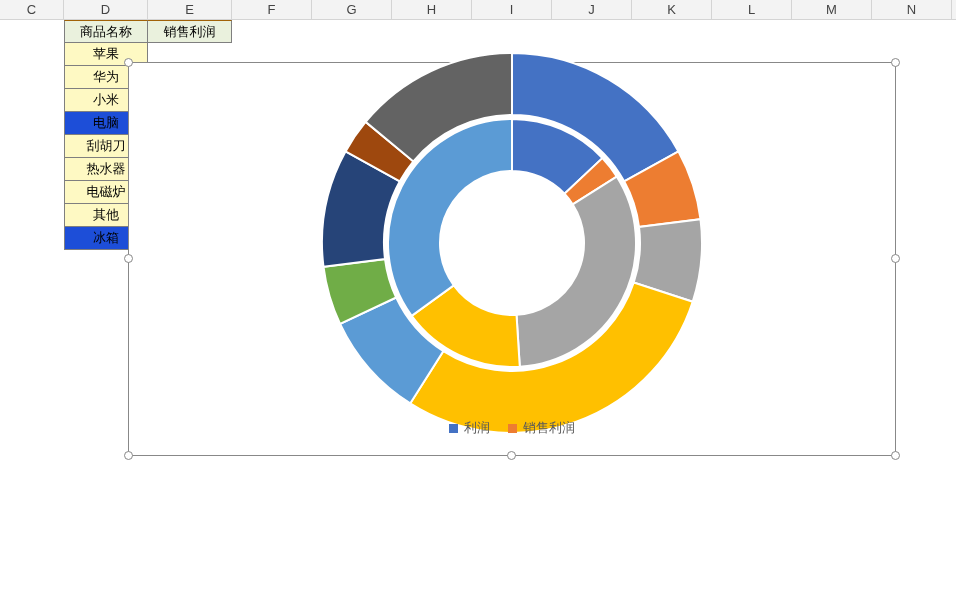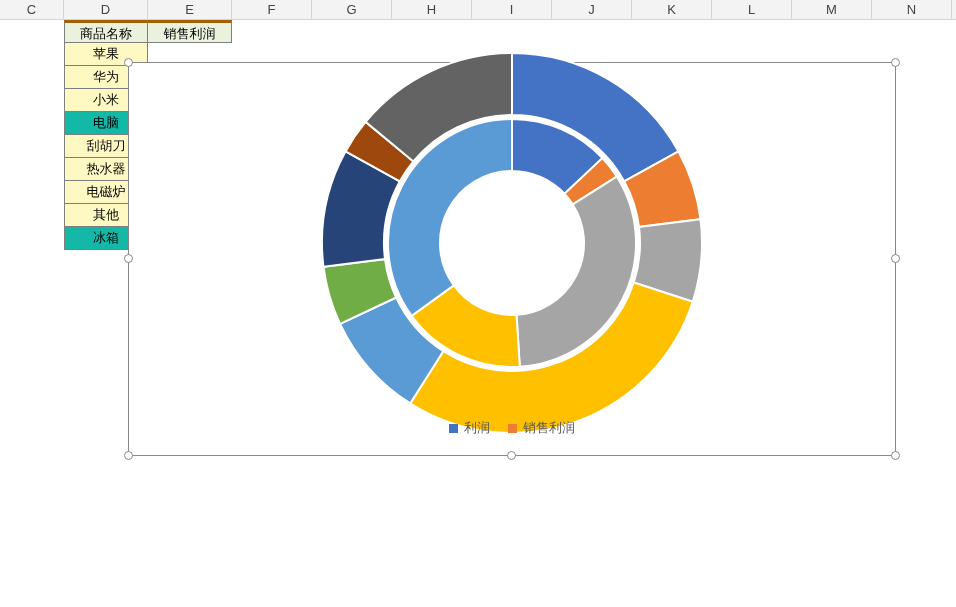--- a/index.html
+++ b/index.html
@@ -35,23 +35,23 @@
     .data-cell {
       height: 23px;
       line-height: 22px;
       border: 1px solid #7f7f7f;
       border-top: none;
       font-size: 13px;
       text-align: center;
       background: #fef9c3;
       color: #000;
     }
-    .data-cell.first { border-top: 3px solid #a16207; text-align: center; }
+    .data-cell.first { border-top: 1px solid #a16207; text-align: center; }
     .data-cell.header { background: #eaf1dd; font-weight: normal; }
-    .data-cell.blue { background: #14b8a6; }
+    .data-cell.blue { background: #1d4ed8; }
     .e-col {
       position: absolute;
       left: 148px;
       top: 0;
       width: 84px;
     }
     .e-col .data-cell { border-left: none; }
     .chart-box {
       position: absolute;
       left: 128px;

